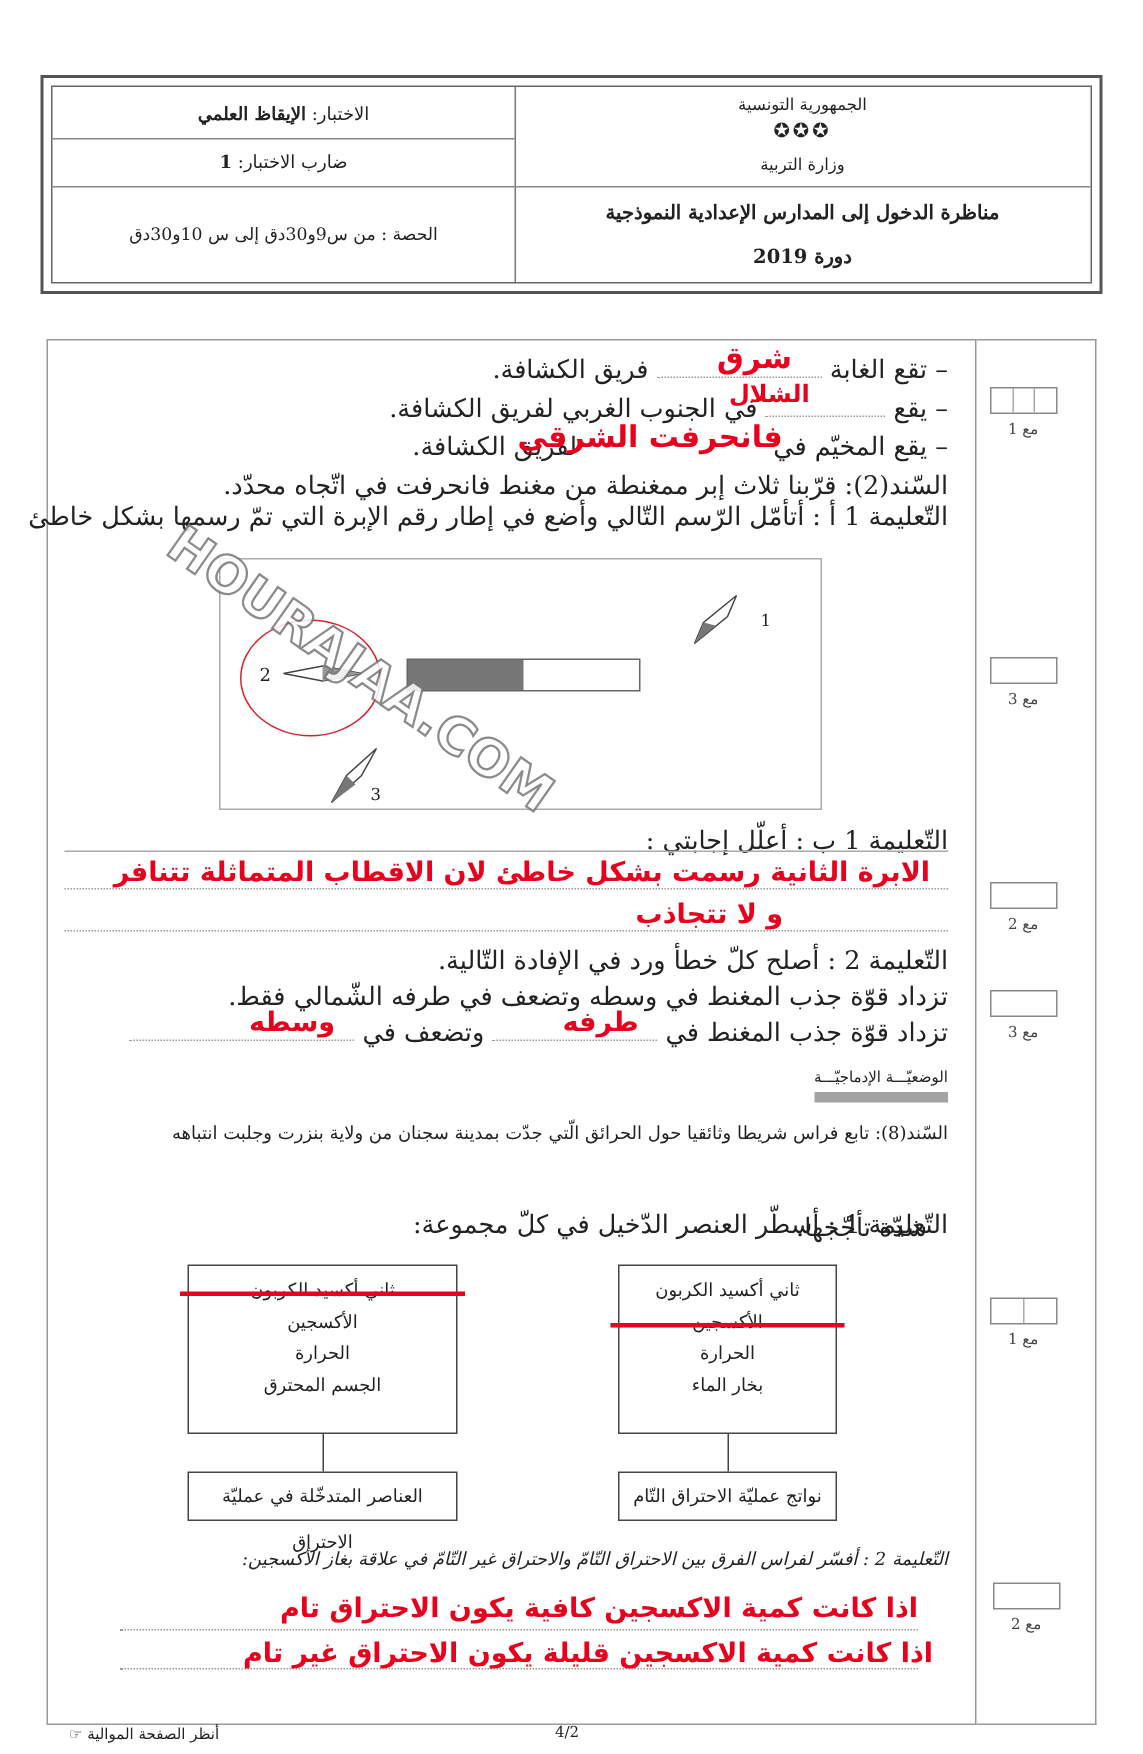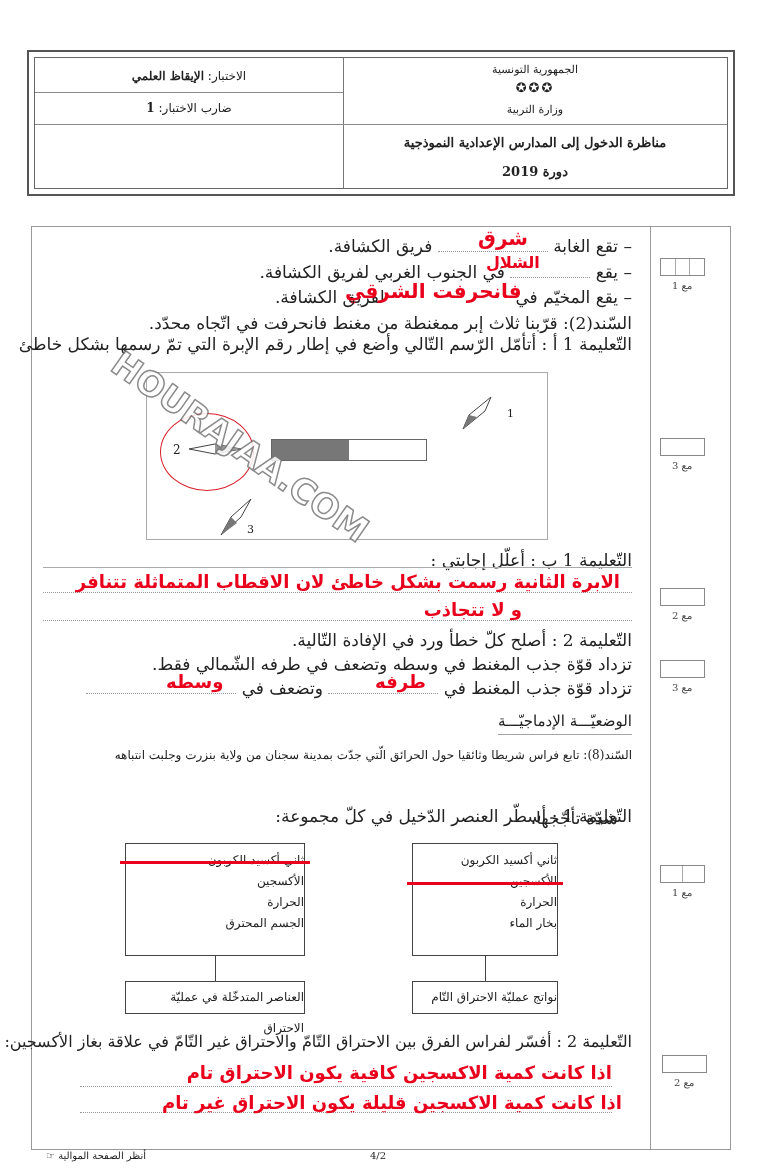--- a/index.html
+++ b/index.html
@@ -16,21 +16,21 @@
   
   #main{left:31px;top:226px;width:620px;height:924px;border:1px solid #999;box-sizing:border-box;}
   #side{left:651px;top:226px;width:80px;height:924px;border:1px solid #999;border-left:none;box-sizing:border-box;}
   .line{position:absolute;font-size:17px;white-space:nowrap;direction:rtl;text-align:right;}
   .red{color:#e8001c;font-family:"DejaVu Sans",sans-serif;font-weight:bold;}
   .dots{border-bottom:1px dotted #999;position:absolute;}
   .score{position:absolute;border:1px solid #888;height:18px;box-sizing:border-box;display:flex;}
   .score span{flex:1;border-left:1px solid #aaa;}
   .score span:first-child{border-left:none;}
   .slabel{position:absolute;font-size:10px;color:#444;direction:rtl;}
-  .box{position:absolute;border:1px solid #444;box-sizing:border-box;text-align:right;font-size:12px;direction:rtl;}
+  .box{position:absolute;border:1px solid #444;box-sizing:border-box;text-align:center;font-size:12px;direction:rtl;}
   .box div{line-height:21px;}
   .strike{position:relative;}
   .strike::after{content:"";position:absolute;left:-6px;right:-6px;top:50%;height:3px;background:#e8001c;}
 </style>
 </head>
 <body>
 
 <div id="hdr" class="abs"></div>
 <div id="hdr-inner" class="abs">
   <div class="vline" style="left:308px;top:0;height:130px;"></div>
@@ -43,20 +43,21 @@
   <div class="hcell rtl bold" style="left:308px;right:0;top:70px;height:28px;font-size:13px;">مناظرة الدخول إلى المدارس الإعدادية النموذجية</div>
   <div class="hcell rtl" style="left:308px;right:0;top:40px;height:22px;font-size:11px;">وزارة التربية</div>
   <div class="hcell rtl bold" style="left:308px;right:0;top:100px;height:26px;font-size:13px;">دورة 2019</div>
 
   <div class="hcell rtl" style="left:0;width:308px;top:4px;height:28px;">
     <span>الاختبار:</span>&nbsp;<span class="bold">الإيقاظ العلمي</span>
   </div>
   <div class="hcell rtl" style="left:0;width:308px;top:36px;height:28px;">
     <span>ضارب الاختبار:</span>&nbsp;<span class="bold">1</span>
   </div>
+  <div class="hcell rtl" style="left:0;width:308px;top:70px;height:56px;font-size:11.5px;">الحصة : من س9و30دق إلى س 10و30دق</div>
 </div>
 
 <div id="main" class="abs"></div>
 <div id="side" class="abs"></div>
 
 <div class="line" style="right:130px;top:236px;">
   <span>– تقع الغابة</span>
   <span style="display:inline-block;width:110px;border-bottom:1px dotted #999;"></span>
   <span>فريق الكشافة.</span>
 </div>
@@ -117,21 +118,21 @@
 <div class="line" style="right:130px;top:654px;">تزداد قوّة جذب المغنط في وسطه وتضعف في طرفه الشّمالي فقط.</div>
 <div class="line" style="right:130px;top:678px;">
   <span>تزداد قوّة جذب المغنط في</span>
   <span style="display:inline-block;width:110px;border-bottom:1px dotted #999;"></span>
   <span>وتضعف في</span>
   <span style="display:inline-block;width:150px;border-bottom:1px dotted #999;"></span>
 </div>
 <div class="abs red" style="left:375px;top:671px;font-size:18px;">طرفه</div>
 <div class="abs red" style="left:166px;top:671px;font-size:18px;">وسطه</div>
 
-<div class="line" style="right:130px;top:712px;font-size:15px;border-bottom:1px solid #a3a3a3;padding-bottom:4px;">الوضعيّـــة الإدماجيّـــة</div>
+<div class="line" style="right:130px;top:712px;font-size:10px;border-bottom:7px solid #a3a3a3;padding-bottom:4px;">الوضعيّـــة الإدماجيّـــة</div>
 <div class="line" style="right:130px;top:748px;font-size:12px;">السّند(8): تابع فراس شريطا وثائقيا حول الحرائق الّتي جدّت بمدينة سجنان من ولاية بنزرت وجلبت انتباهه</div>
 <div class="line" style="right:144px;top:778px;margin-top:30px;">شدّة تأجّجها.</div>
 <div class="line" style="right:130px;top:806px;">التّعليمة 1 : أسطّر العنصر الدّخيل في كلّ مجموعة:</div>
 
 <div class="box" style="left:412px;top:843px;width:146px;height:113px;padding-top:6px;">
   <div>ثاني أكسيد الكربون</div>
   <div class="strike">الأكسجين</div>
   <div>الحرارة</div>
   <div>بخار الماء</div>
 </div>
@@ -140,21 +141,21 @@
 
 <div class="box" style="left:125px;top:843px;width:180px;height:113px;padding-top:6px;">
   <div class="strike">ثاني أكسيد الكربون</div>
   <div>الأكسجين</div>
   <div>الحرارة</div>
   <div>الجسم المحترق</div>
 </div>
 <div class="abs" style="left:215px;top:956px;width:1px;height:25px;background:#444;"></div>
 <div class="box" style="left:125px;top:981px;width:180px;height:33px;line-height:31px;">العناصر المتدخّلة في عمليّة الاحتراق</div>
 
-<div class="line" style="right:130px;top:1032px;font-size:16px;">التّعليمة 2 : أفسّر لفراس الفرق بين الاحتراق التّامّ والاحتراق غير التّامّ في علاقة بغاز الأكسجين:</div>
+<div class="line" style="right:130px;top:1032px;font-size:12px;font-style:italic;">التّعليمة 2 : أفسّر لفراس الفرق بين الاحتراق التّامّ والاحتراق غير التّامّ في علاقة بغاز الأكسجين:</div>
 <div class="dots" style="left:80px;right:150px;top:1086px;"></div>
 <div class="dots" style="left:80px;right:150px;top:1112px;"></div>
 <div class="abs red rtl" style="right:150px;top:1062px;font-size:18px;">اذا كانت كمية الاكسجين كافية يكون الاحتراق تام</div>
 <div class="abs red rtl" style="right:140px;top:1092px;font-size:18px;">اذا كانت كمية الاكسجين قليلة يكون الاحتراق غير تام</div>
 
 <div class="score" style="left:660px;top:258px;width:45px;">
     <span></span>
     <span></span>
     <span></span>
   </div>

